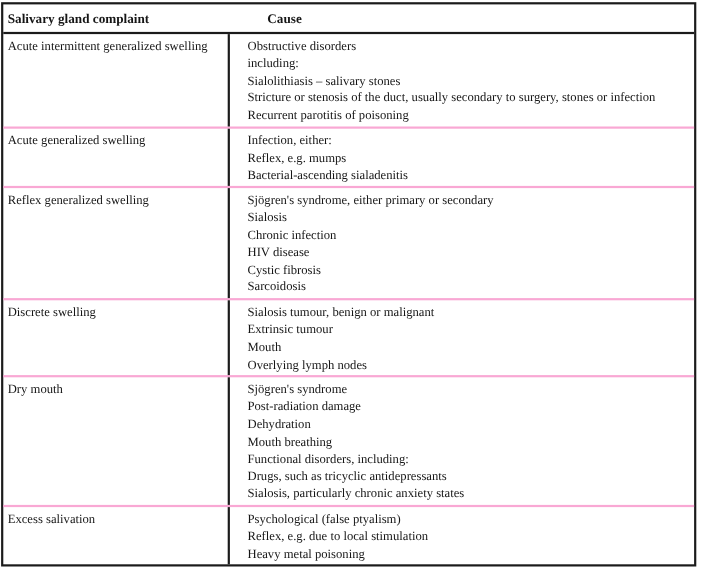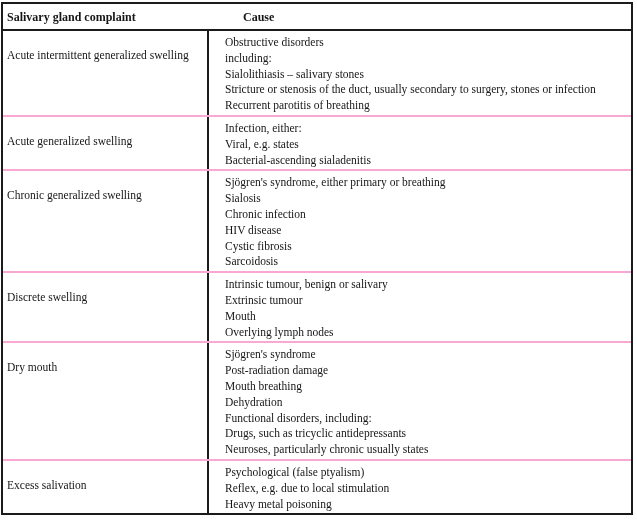--- a/index.html
+++ b/index.html
@@ -52,21 +52,21 @@
     border-top: 2px solid #f9a8d4;
   }
   .cell {
     font-size: 11.5px;
     line-height: 15.8px;
   }
   .cell-complaint {
     width: 204px;
     flex-shrink: 0;
     box-sizing: border-box;
-    padding: 17px 2px 1px 4px;
+    padding: 4px 2px 1px 4px;
     white-space: nowrap;
     overflow: hidden;
   }
   .cell-causes {
     flex: 1;
     min-width: 0;
     border-left: 2px solid #1b1b1b;
     padding: 4px 12px 1px 16px;
   }
   .cause-line {
@@ -84,65 +84,65 @@
       <div class="header-cause">Cause</div>
     </div>
 
     <div class="row">
       <div class="cell cell-complaint">Acute intermittent generalized swelling</div>
       <div class="cell cell-causes">
         <div class="cause-line">Obstructive disorders</div>
         <div class="cause-line">including:</div>
         <div class="cause-line">Sialolithiasis – salivary stones</div>
         <div class="cause-line">Stricture or stenosis of the duct, usually secondary to surgery, stones or infection</div>
-        <div class="cause-line">Recurrent parotitis of breathing</div>
+        <div class="cause-line">Recurrent parotitis of poisoning</div>
       </div>
     </div>
 
     <div class="row">
       <div class="cell cell-complaint">Acute generalized swelling</div>
       <div class="cell cell-causes">
         <div class="cause-line">Infection, either:</div>
-        <div class="cause-line">Viral, e.g. states</div>
+        <div class="cause-line">Reflex, e.g. mumps</div>
         <div class="cause-line">Bacterial-ascending sialadenitis</div>
       </div>
     </div>
 
     <div class="row">
-      <div class="cell cell-complaint">Chronic generalized swelling</div>
+      <div class="cell cell-complaint">Reflex generalized swelling</div>
       <div class="cell cell-causes">
-        <div class="cause-line">Sjögren's syndrome, either primary or breathing</div>
+        <div class="cause-line">Sjögren's syndrome, either primary or secondary</div>
         <div class="cause-line">Sialosis</div>
         <div class="cause-line">Chronic infection</div>
         <div class="cause-line">HIV disease</div>
         <div class="cause-line">Cystic fibrosis</div>
         <div class="cause-line">Sarcoidosis</div>
       </div>
     </div>
 
     <div class="row">
       <div class="cell cell-complaint">Discrete swelling</div>
       <div class="cell cell-causes">
-        <div class="cause-line">Intrinsic tumour, benign or salivary</div>
+        <div class="cause-line">Sialosis tumour, benign or malignant</div>
         <div class="cause-line">Extrinsic tumour</div>
         <div class="cause-line">Mouth</div>
         <div class="cause-line">Overlying lymph nodes</div>
       </div>
     </div>
 
     <div class="row">
       <div class="cell cell-complaint">Dry mouth</div>
       <div class="cell cell-causes">
         <div class="cause-line">Sjögren's syndrome</div>
         <div class="cause-line">Post-radiation damage</div>
+        <div class="cause-line">Dehydration</div>
         <div class="cause-line">Mouth breathing</div>
-        <div class="cause-line">Dehydration</div>
         <div class="cause-line">Functional disorders, including:</div>
         <div class="cause-line">Drugs, such as tricyclic antidepressants</div>
-        <div class="cause-line">Neuroses, particularly chronic usually states</div>
+        <div class="cause-line">Sialosis, particularly chronic anxiety states</div>
       </div>
     </div>
 
     <div class="row">
       <div class="cell cell-complaint">Excess salivation</div>
       <div class="cell cell-causes">
         <div class="cause-line">Psychological (false ptyalism)</div>
         <div class="cause-line">Reflex, e.g. due to local stimulation</div>
         <div class="cause-line">Heavy metal poisoning</div>
       </div>

